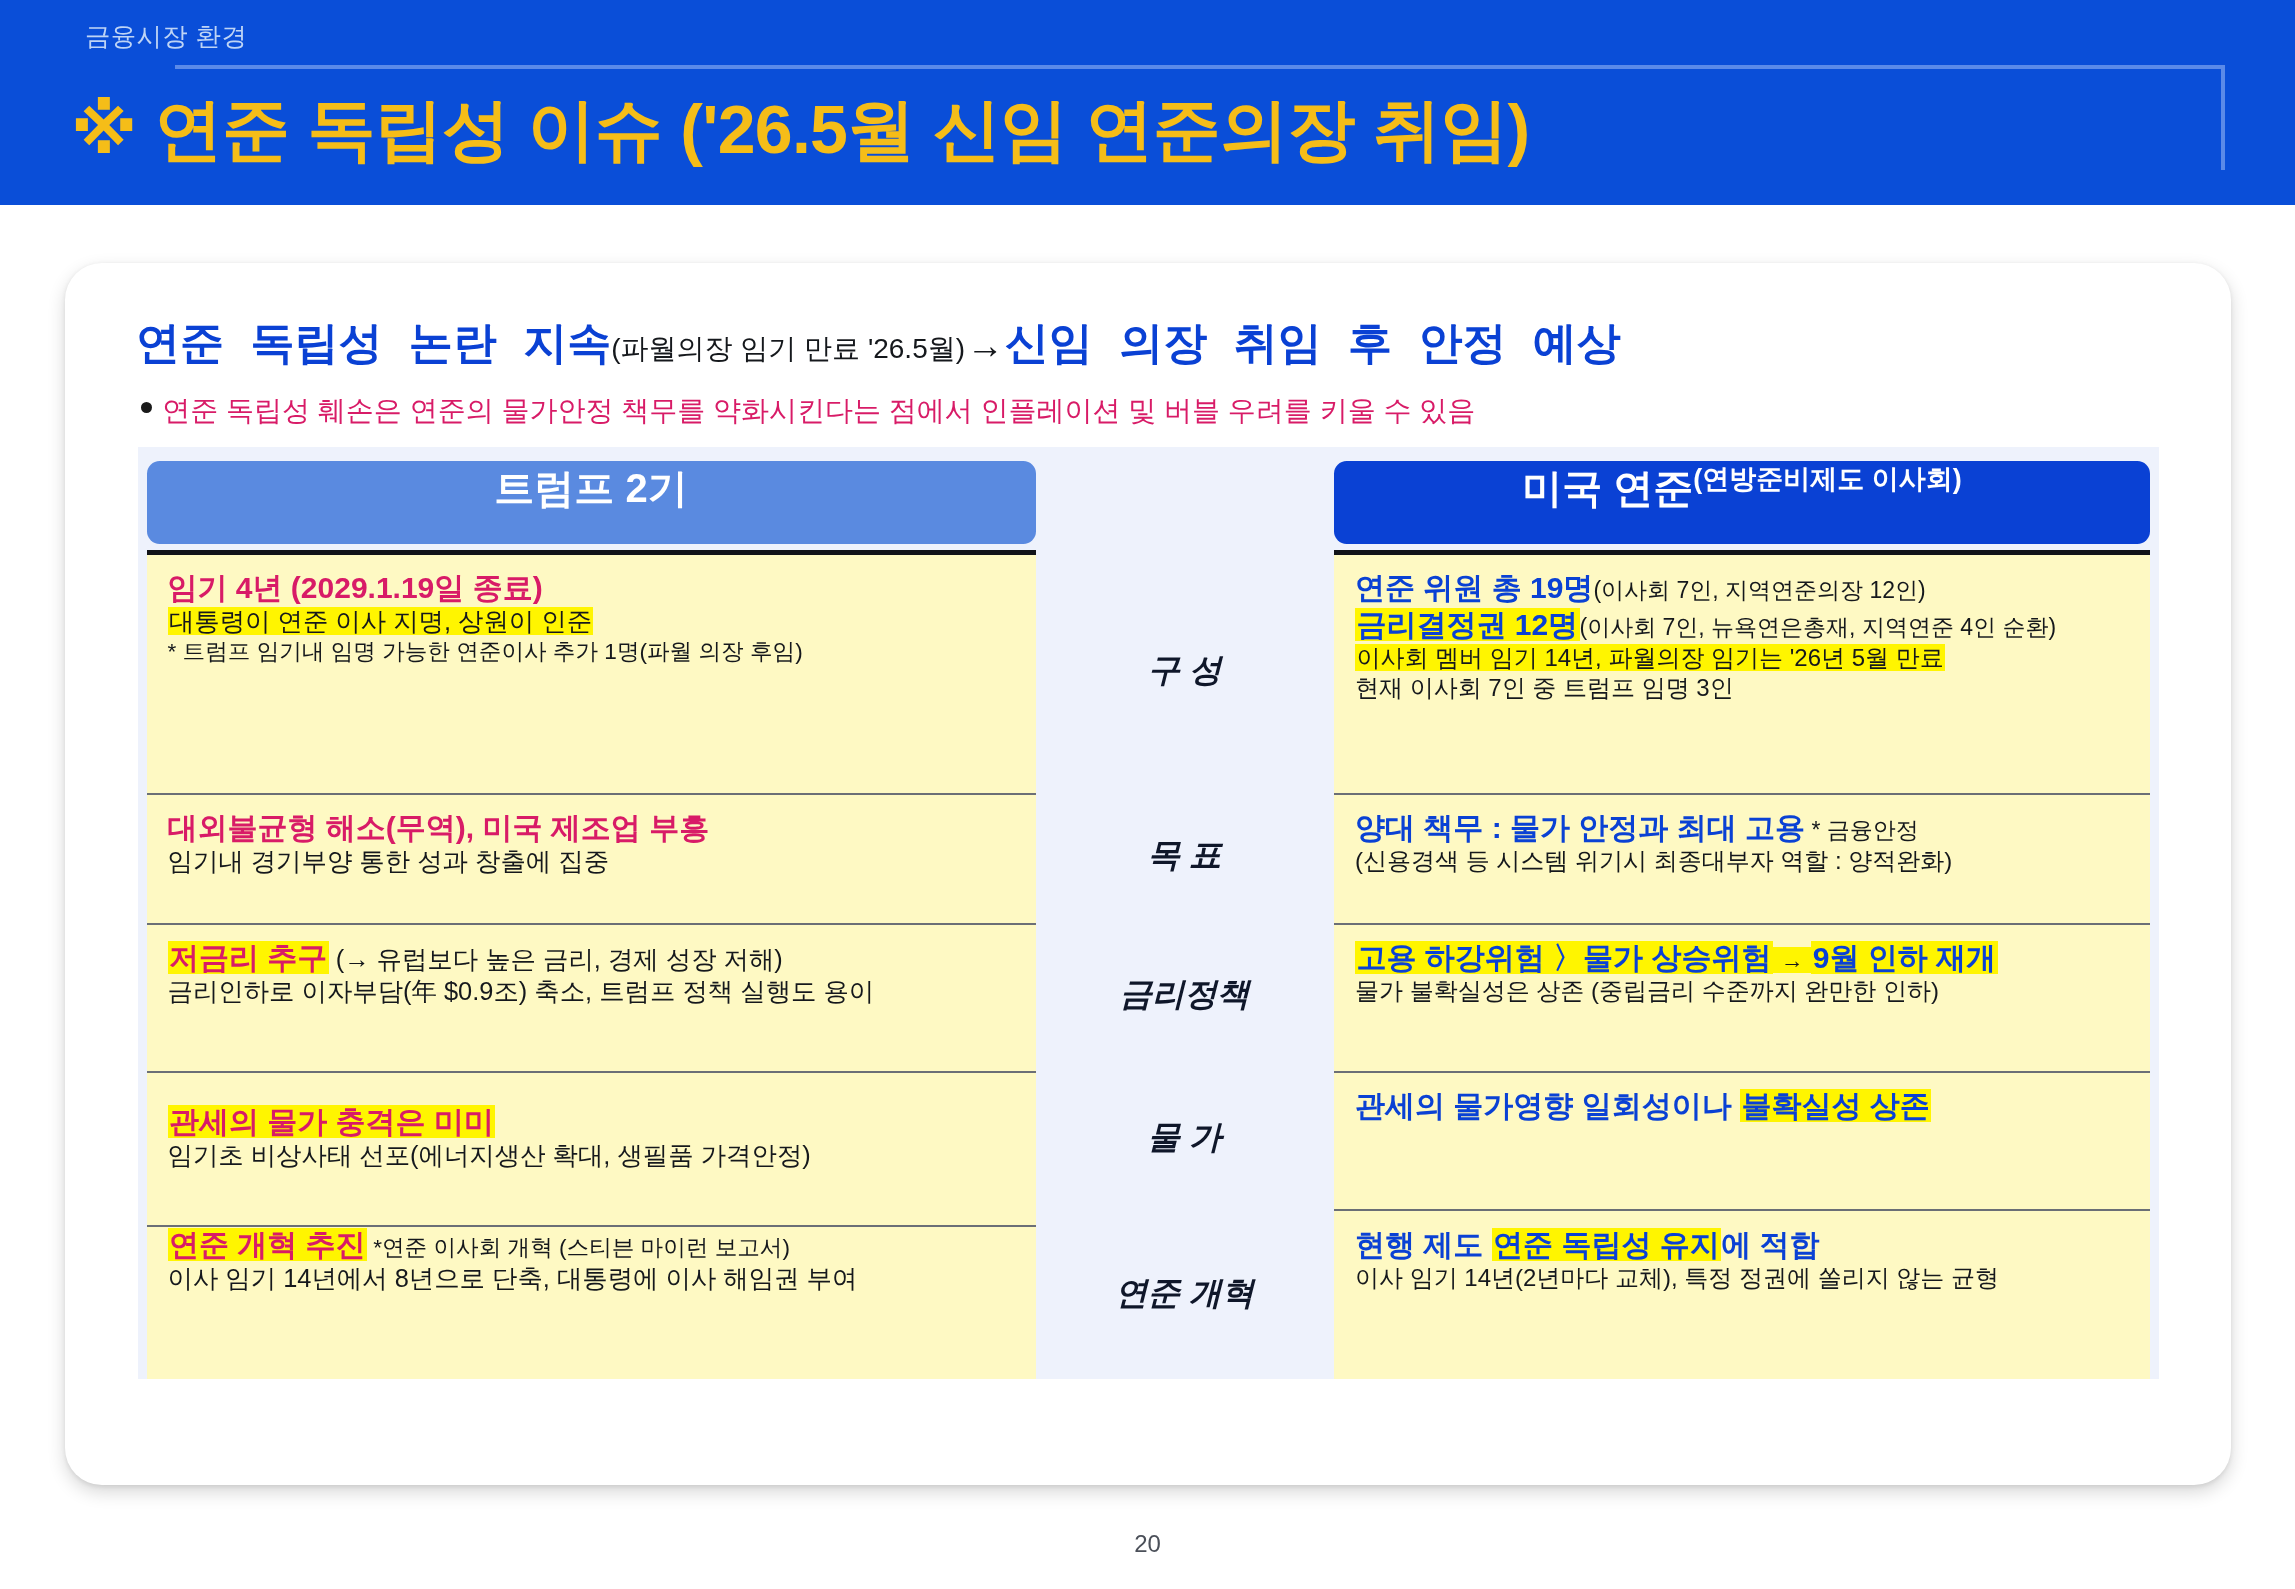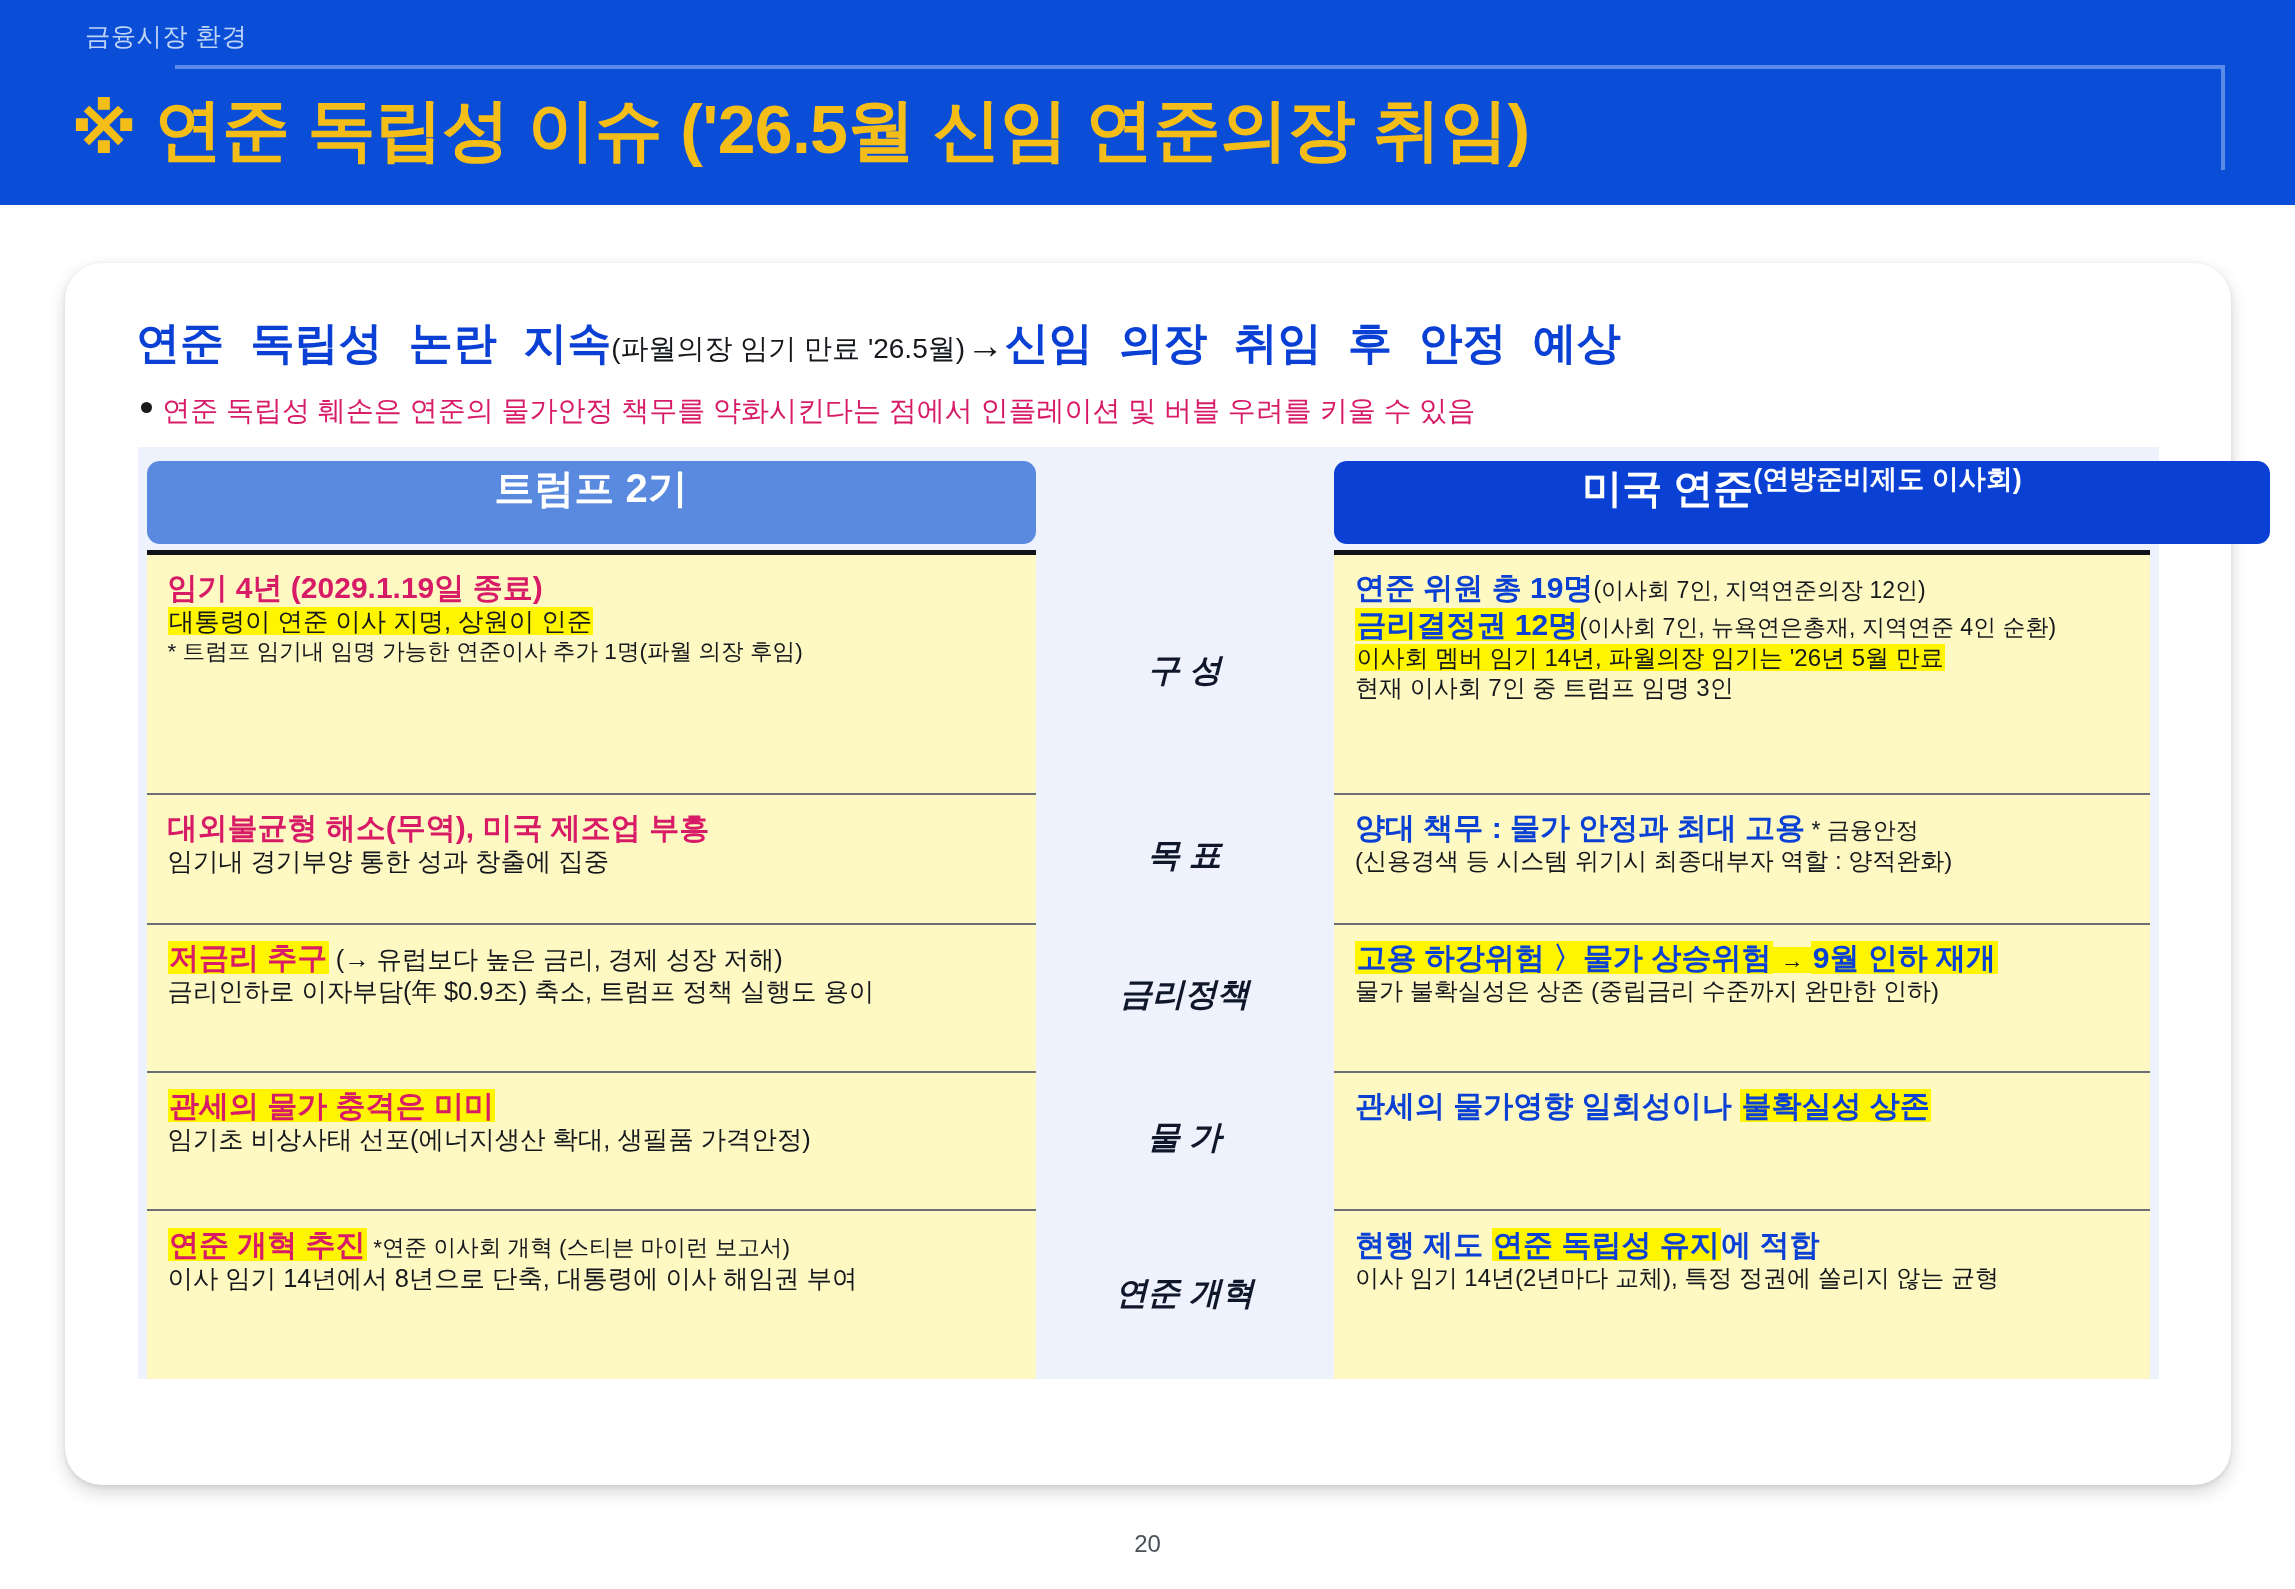--- a/index.html
+++ b/index.html
@@ -86,21 +86,21 @@
     background: #eef2fc;
   }
 
   .col-head {
     position: absolute; top: 14px; height: 83px;
     border-radius: 12.7px;
     display: flex; justify-content: center;
     white-space: nowrap;
   }
   .col-head.left  { left: 8.5px;  width: 889px; background: #5a8ae0; }
-  .col-head.right { left: 1196px; width: 936px; background: #0a41d4; }
+  .col-head.right { left: 1196px; width: 816px; background: #0a41d4; }
   .col-head .t  { font-size: 40px; font-weight: 700; color: #ffffff; }
   .col-head .ts { font-size: 27px; font-weight: 700; color: #ffffff; }
 
   .body-pane {
     position: absolute; top: 103px; height: 829px;
     background: #fef9c3;
     border-top: 5px solid #111318;
   }
   .body-pane.left  { left: 8.5px;  width: 889px; }
   .body-pane.right { left: 1196px; width: 816px; }
@@ -179,21 +179,21 @@
           <div class="ln"><span class="L-note">* 트럼프 임기내 임명 가능한 연준이사 추가 1명(파월 의장 후임)</span></div>
         </div>
         <div class="cell" style="top: 240px; height: 130px;">
           <div class="ln"><span class="L-hd">대외불균형 해소(무역), 미국 제조업 부흥</span></div>
           <div class="ln"><span class="L-sub">임기내 경기부양 통한 성과 창출에 집중</span></div>
         </div>
         <div class="cell" style="top: 370px; height: 148px;">
           <div class="ln"><span class="L-hd hl">저금리 추구</span><span class="L-sub"> (→ 유럽보다 높은 금리, 경제 성장 저해)</span></div>
           <div class="ln"><span class="L-sub">금리인하로 이자부담(年 $0.9조) 축소, 트럼프 정책 실행도 용이</span></div>
         </div>
-        <div class="cell" style="top: 518px; height: 138px;">
+        <div class="cell" style="top: 534px; height: 138px;">
           <div class="ln"><span class="L-hd hl">관세의 물가 충격은 미미</span></div>
           <div class="ln"><span class="L-sub">임기초 비상사태 선포(에너지생산 확대, 생필품 가격안정)</span></div>
         </div>
         <div class="cell last" style="top: 657px; height: 172px;">
           <div class="ln"><span class="L-hd hl">연준 개혁 추진</span><span class="L-note">  *연준 이사회 개혁 (스티븐 마이런 보고서)</span></div>
           <div class="ln"><span class="L-sub">이사 임기 14년에서 8년으로 단축, 대통령에 이사 해임권 부여</span></div>
         </div>
       </div>
     <div class="mid-labels" id="mid-labels">
         <div class="mid-label" style="top: 99px;">구      성</div>

